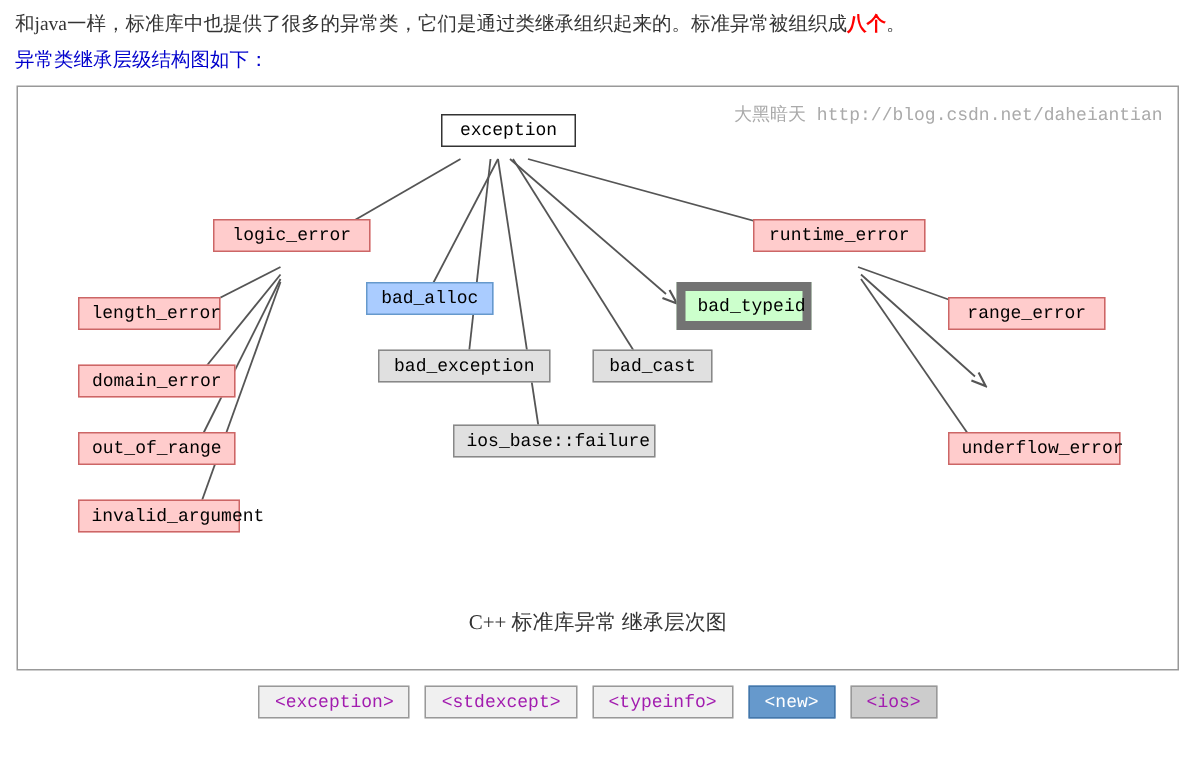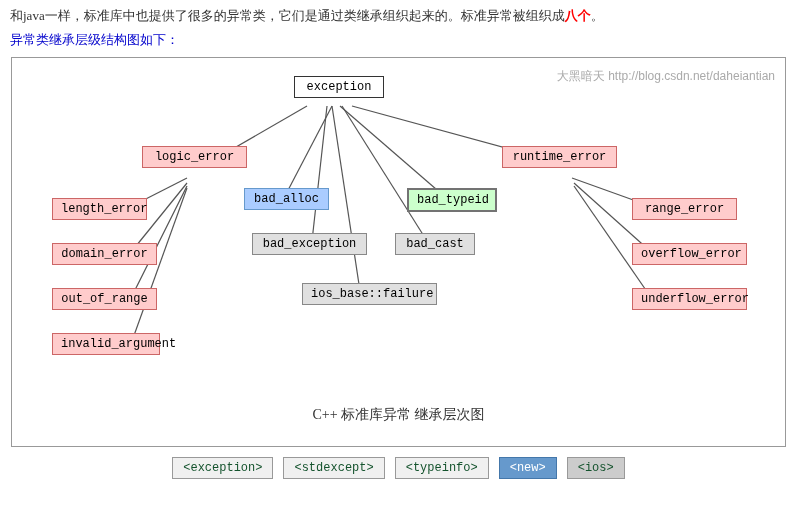--- a/index.html
+++ b/index.html
@@ -44,21 +44,21 @@
       height: 390px;
       margin: 0 auto;
     }
 
     .watermark {
       position: absolute;
       top: 10px;
       right: 10px;
       font-size: 12px;
       color: #aaa;
-      font-family: Liberation Sans, sans-serif;
+      font-family: Liberation Mono, monospace;
     }
 
     
     .node {
       position: absolute;
       border: 1px solid #333;
       padding: 3px 8px;
       font-family: "Courier New", monospace;
       font-size: 12px;
       text-align: center;
@@ -86,21 +86,22 @@
       border: 1px solid #cc6666;
     }
 
     .node-blue {
       background: #aaccff;
       border: 1px solid #6699cc;
     }
 
     .node-green {
       background: #ccffcc;
-      border: 2px solid #737373;
+      border: 6px solid #737373;
+      margin-left: 44px;
     }
 
     .node-gray {
       background: #e0e0e0;
       border: 1px solid #888;
     }
 
     .diagram-title {
       position: absolute;
       bottom: 22px;
@@ -133,21 +134,21 @@
       padding: 4px 0;
     }
 
     .tag-btn {
       border: 1px solid #999;
       background: #f0f0f0;
       padding: 3px 10px;
       font-family: "Courier New", monospace;
       font-size: 12px;
       cursor: pointer;
-      color: #14532d;
+      color: #a21caf;
     }
 
     .tag-btn-blue {
       background: #6699cc;
       color: #fff;
       border: 1px solid #4477aa;
     }
 
     .tag-btn-gray {
       background: #cccccc;
@@ -218,21 +219,20 @@
     <div class="node node-pink" style="left:40px; top:140px; width:95px;">length_error</div>
 
     <div class="node node-pink" style="left:620px; top:140px; width:105px;">range_error</div>
 
     <div class="node node-gray" style="left:240px; top:175px; width:115px;">bad_exception</div>
 
     <div class="node node-gray" style="left:383px; top:175px; width:80px;">bad_cast</div>
 
     <div class="node node-pink" style="left:40px; top:185px; width:105px;">domain_error</div>
 
-    <div class="node node-pink" style="left:620px; top:185px; width:115px;">overflow_error</div>
 
     <div class="node node-pink" style="left:620px; top:230px; width:115px;">underflow_error</div>
 
     <div class="node node-pink" style="left:40px; top:230px; width:105px;">out_of_range</div>
 
     <div class="node node-gray" style="left:290px; top:225px; width:135px;">ios_base::failure</div>
 
     <div class="node node-pink" style="left:40px; top:275px; width:108px;">invalid_argument</div>
 
     <div class="diagram-title">C++  标准库异常  继承层次图</div>

